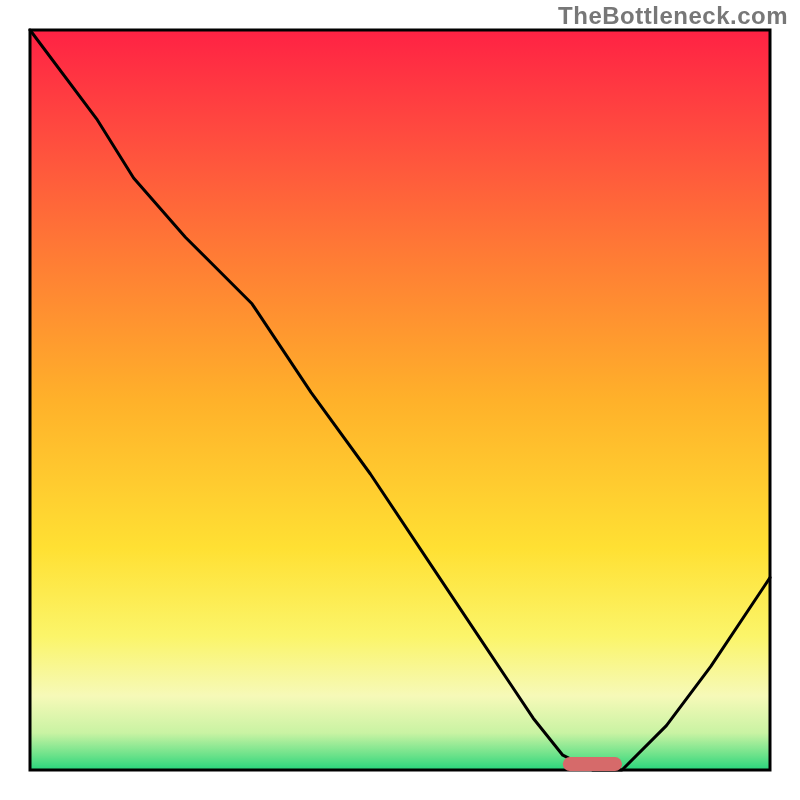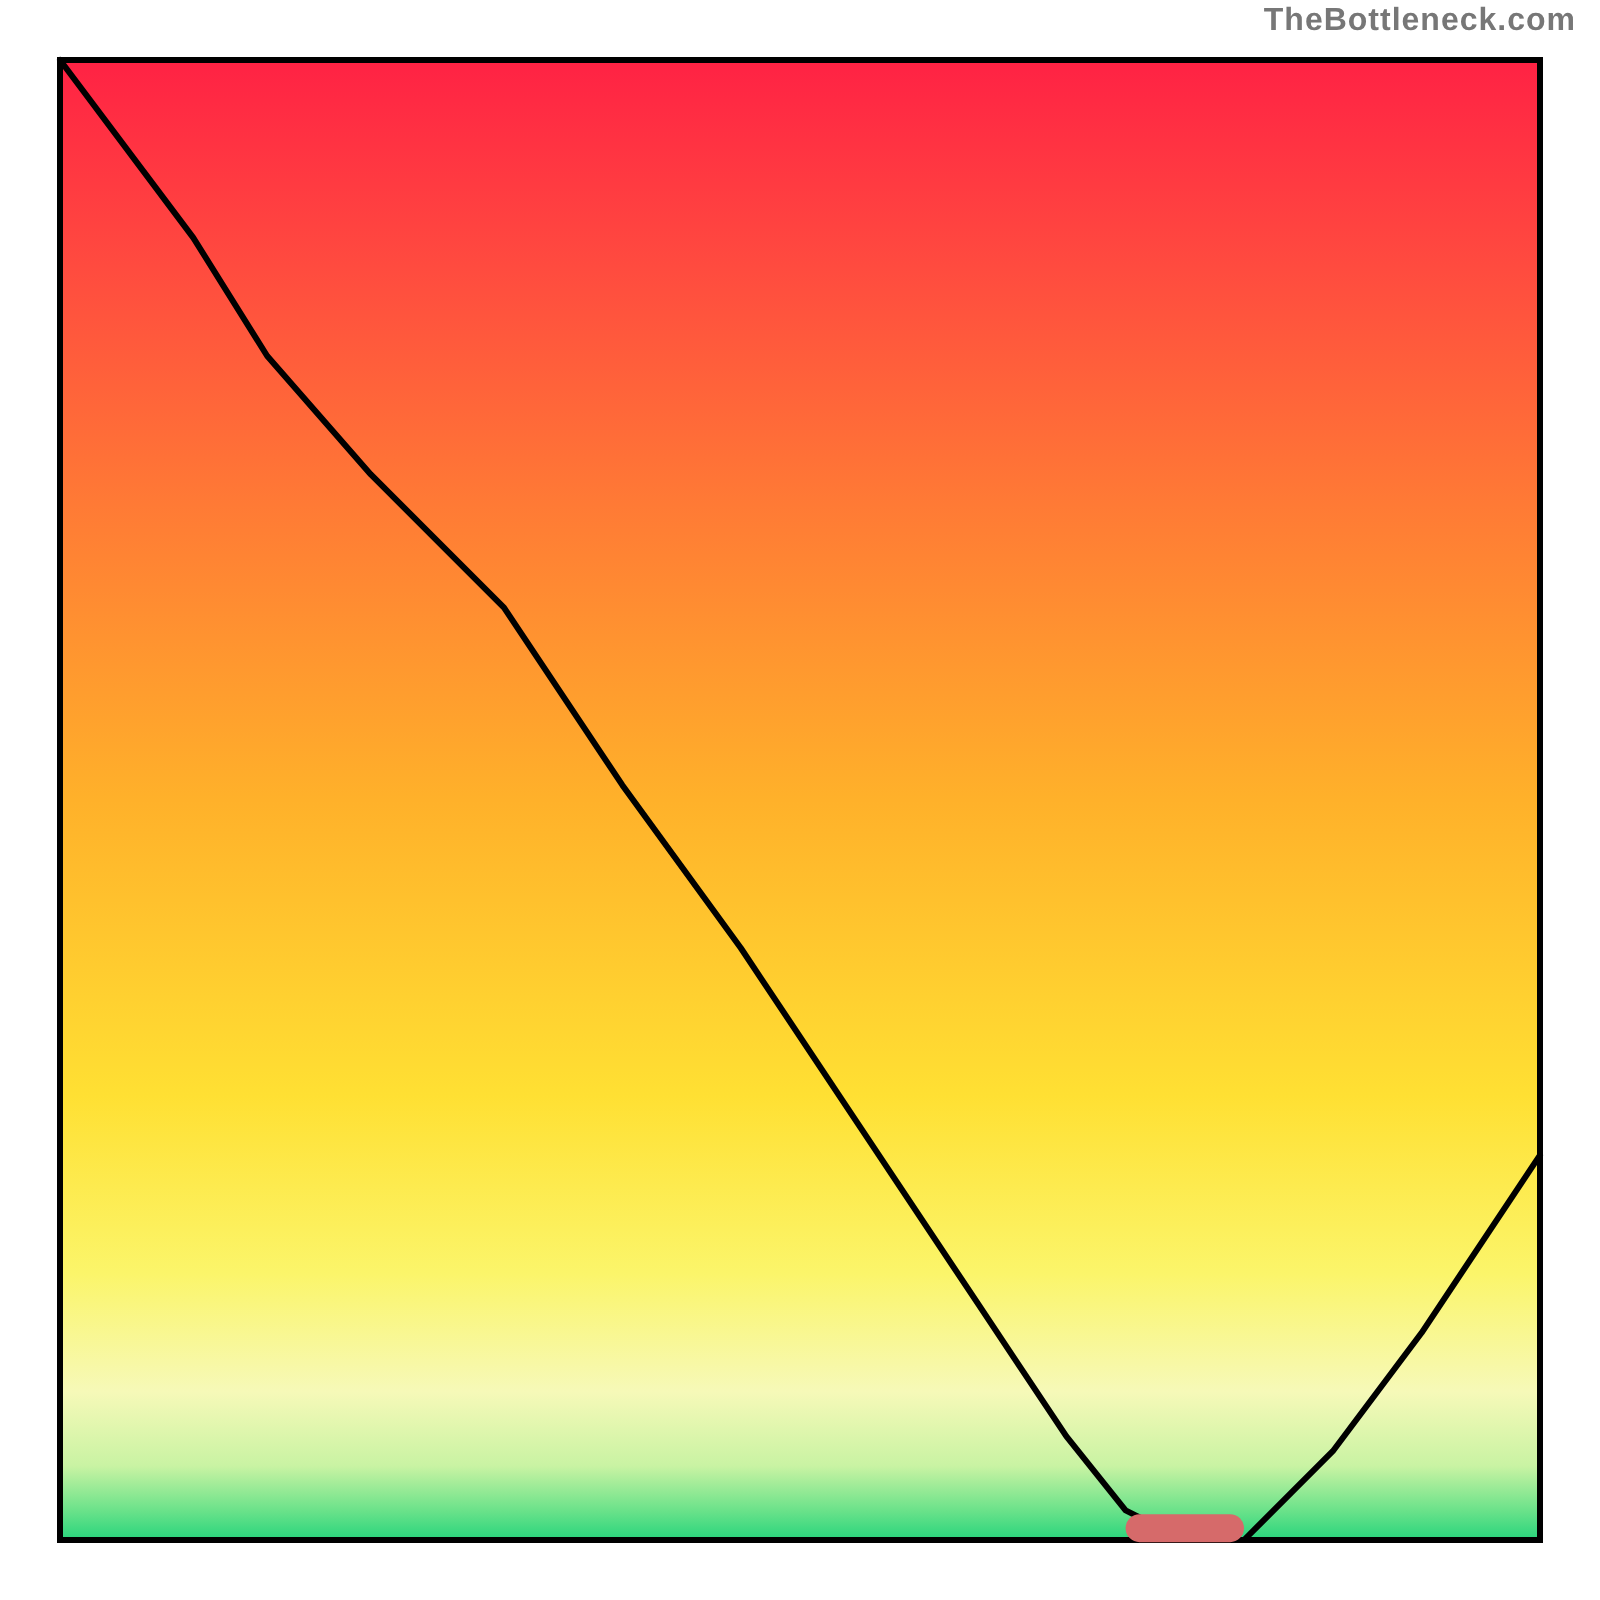--- a/index.html
+++ b/index.html
@@ -12,21 +12,21 @@
   }
   .container {
     position: relative;
     width: 800px;
     height: 800px;
   }
   .watermark {
     position: absolute;
     top: 2px;
     right: 12px;
-    font-size: 16px;
+    font-size: 24px;
     font-weight: bold;
     color: #777;
     letter-spacing: 0.5px;
   }
   svg {
     display: block;
   }
 </style>
 </head>
 <body>

